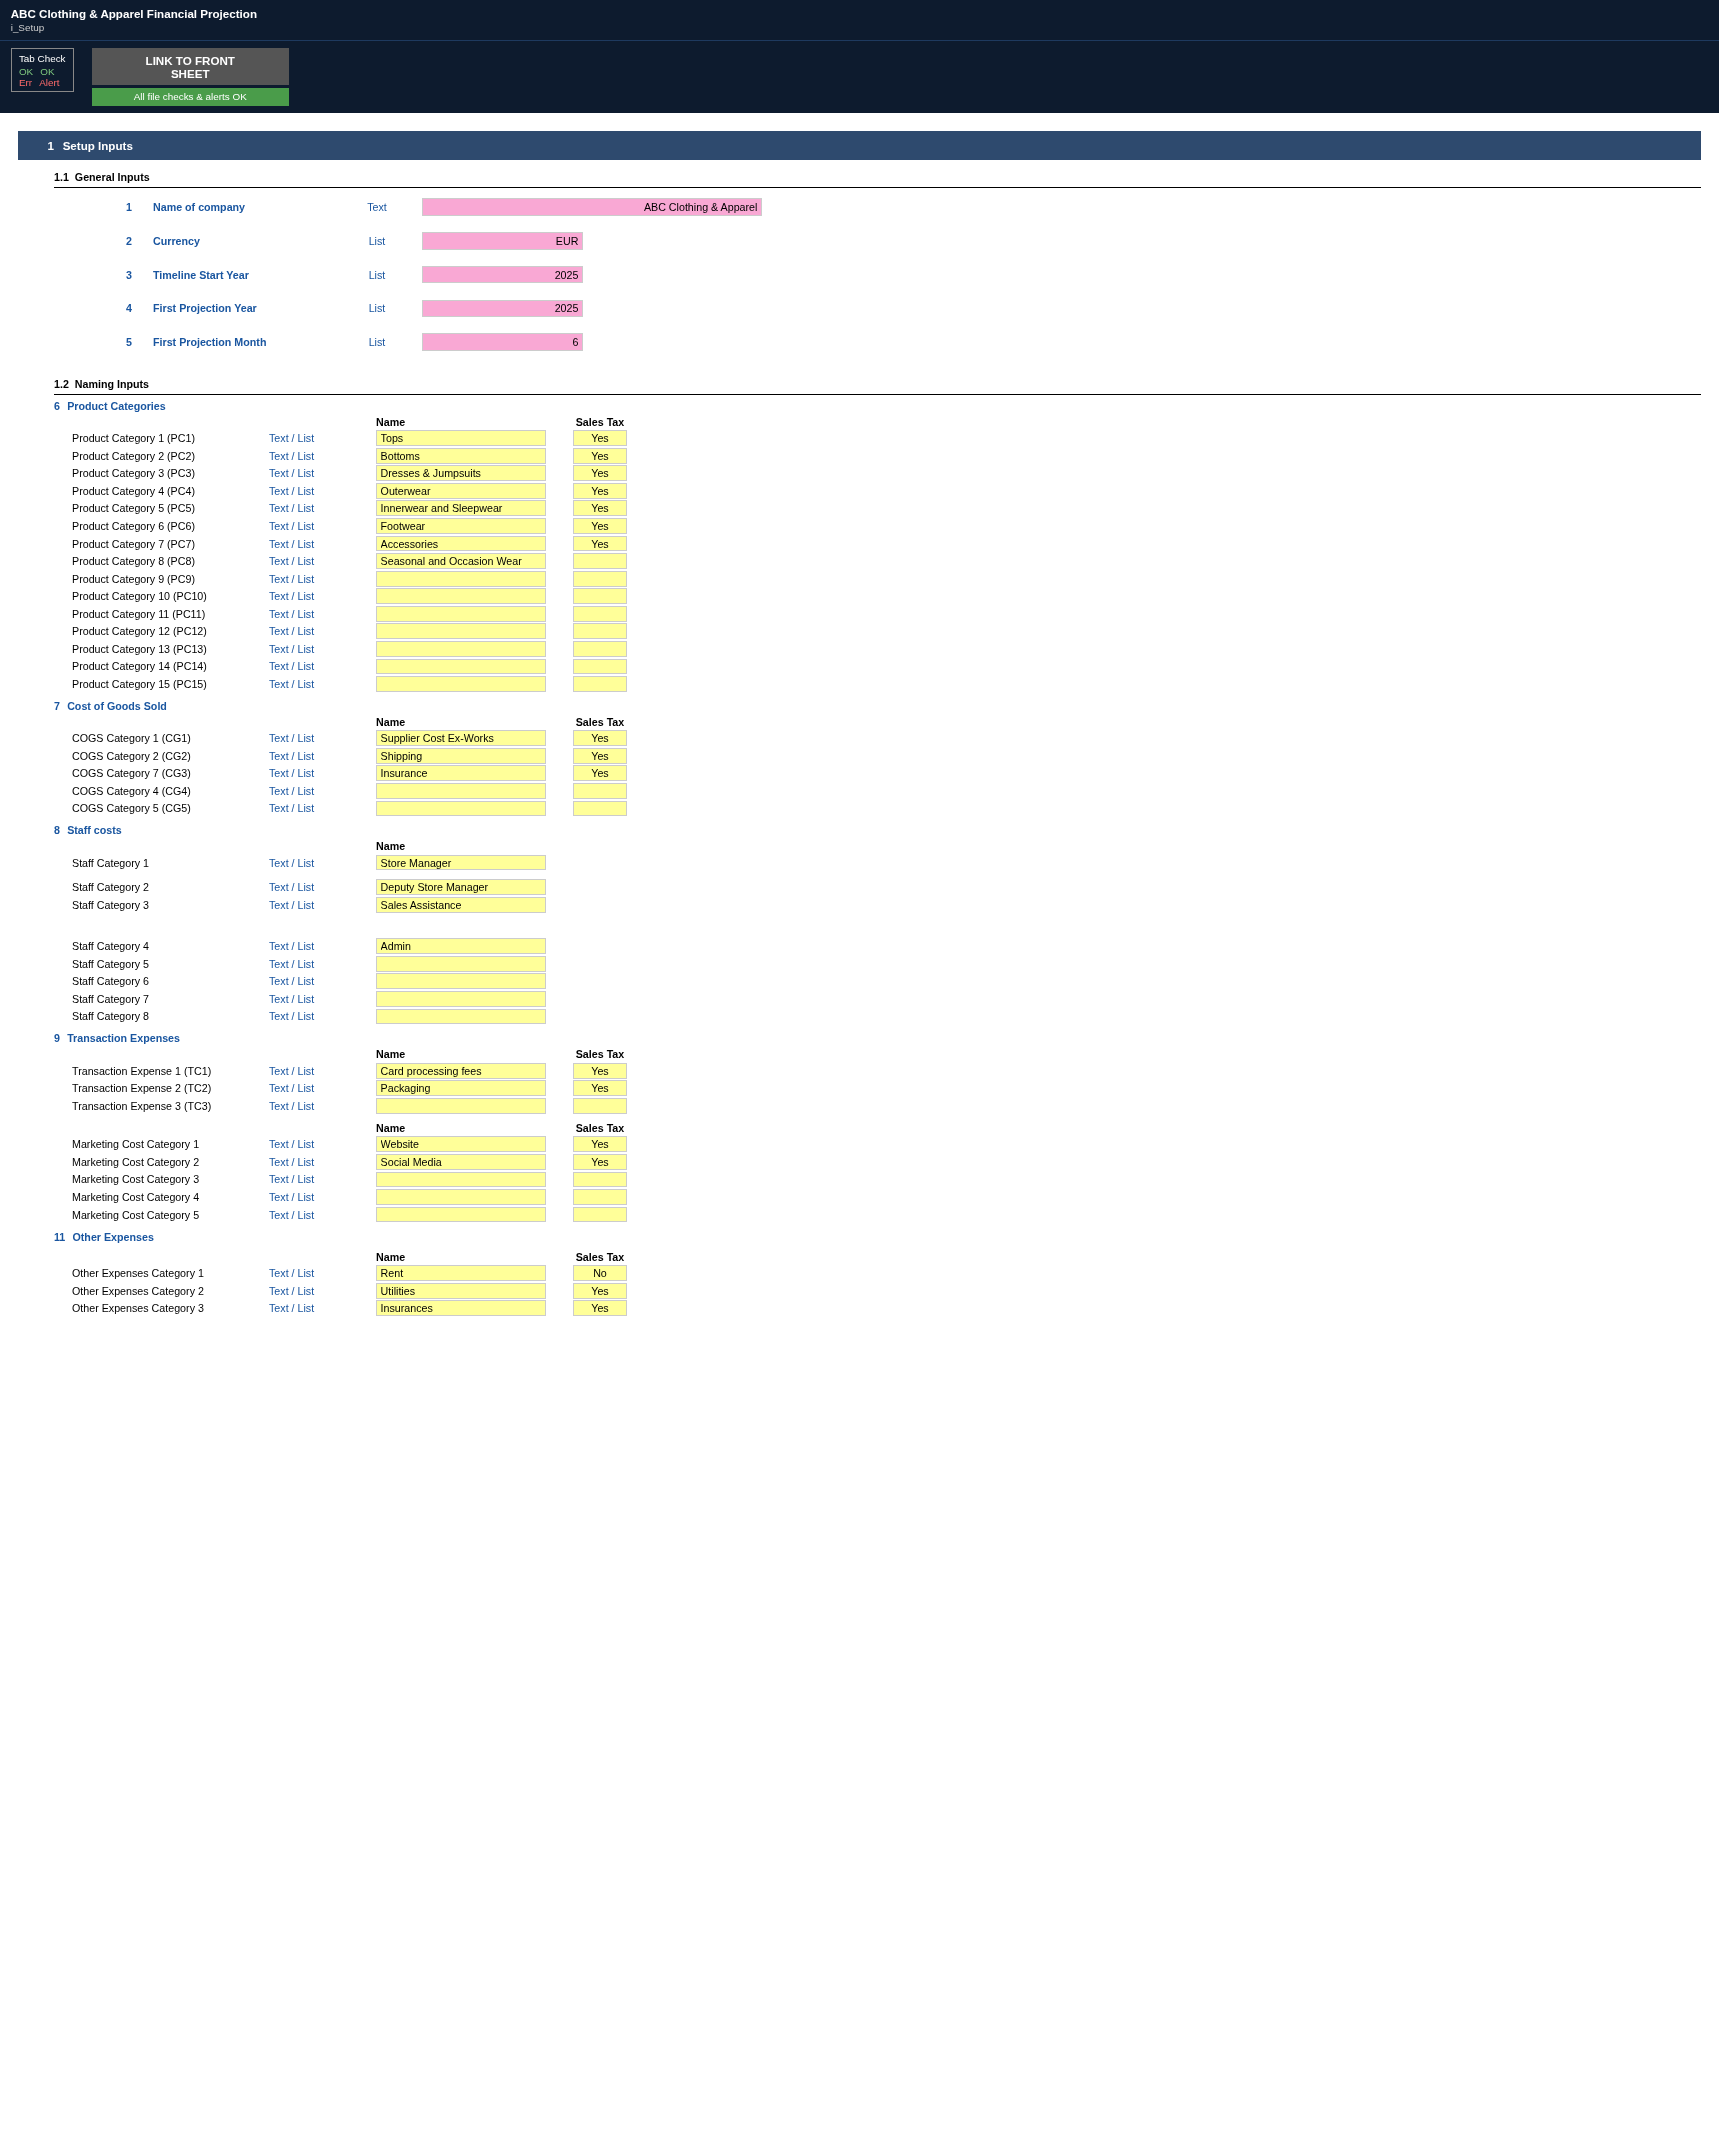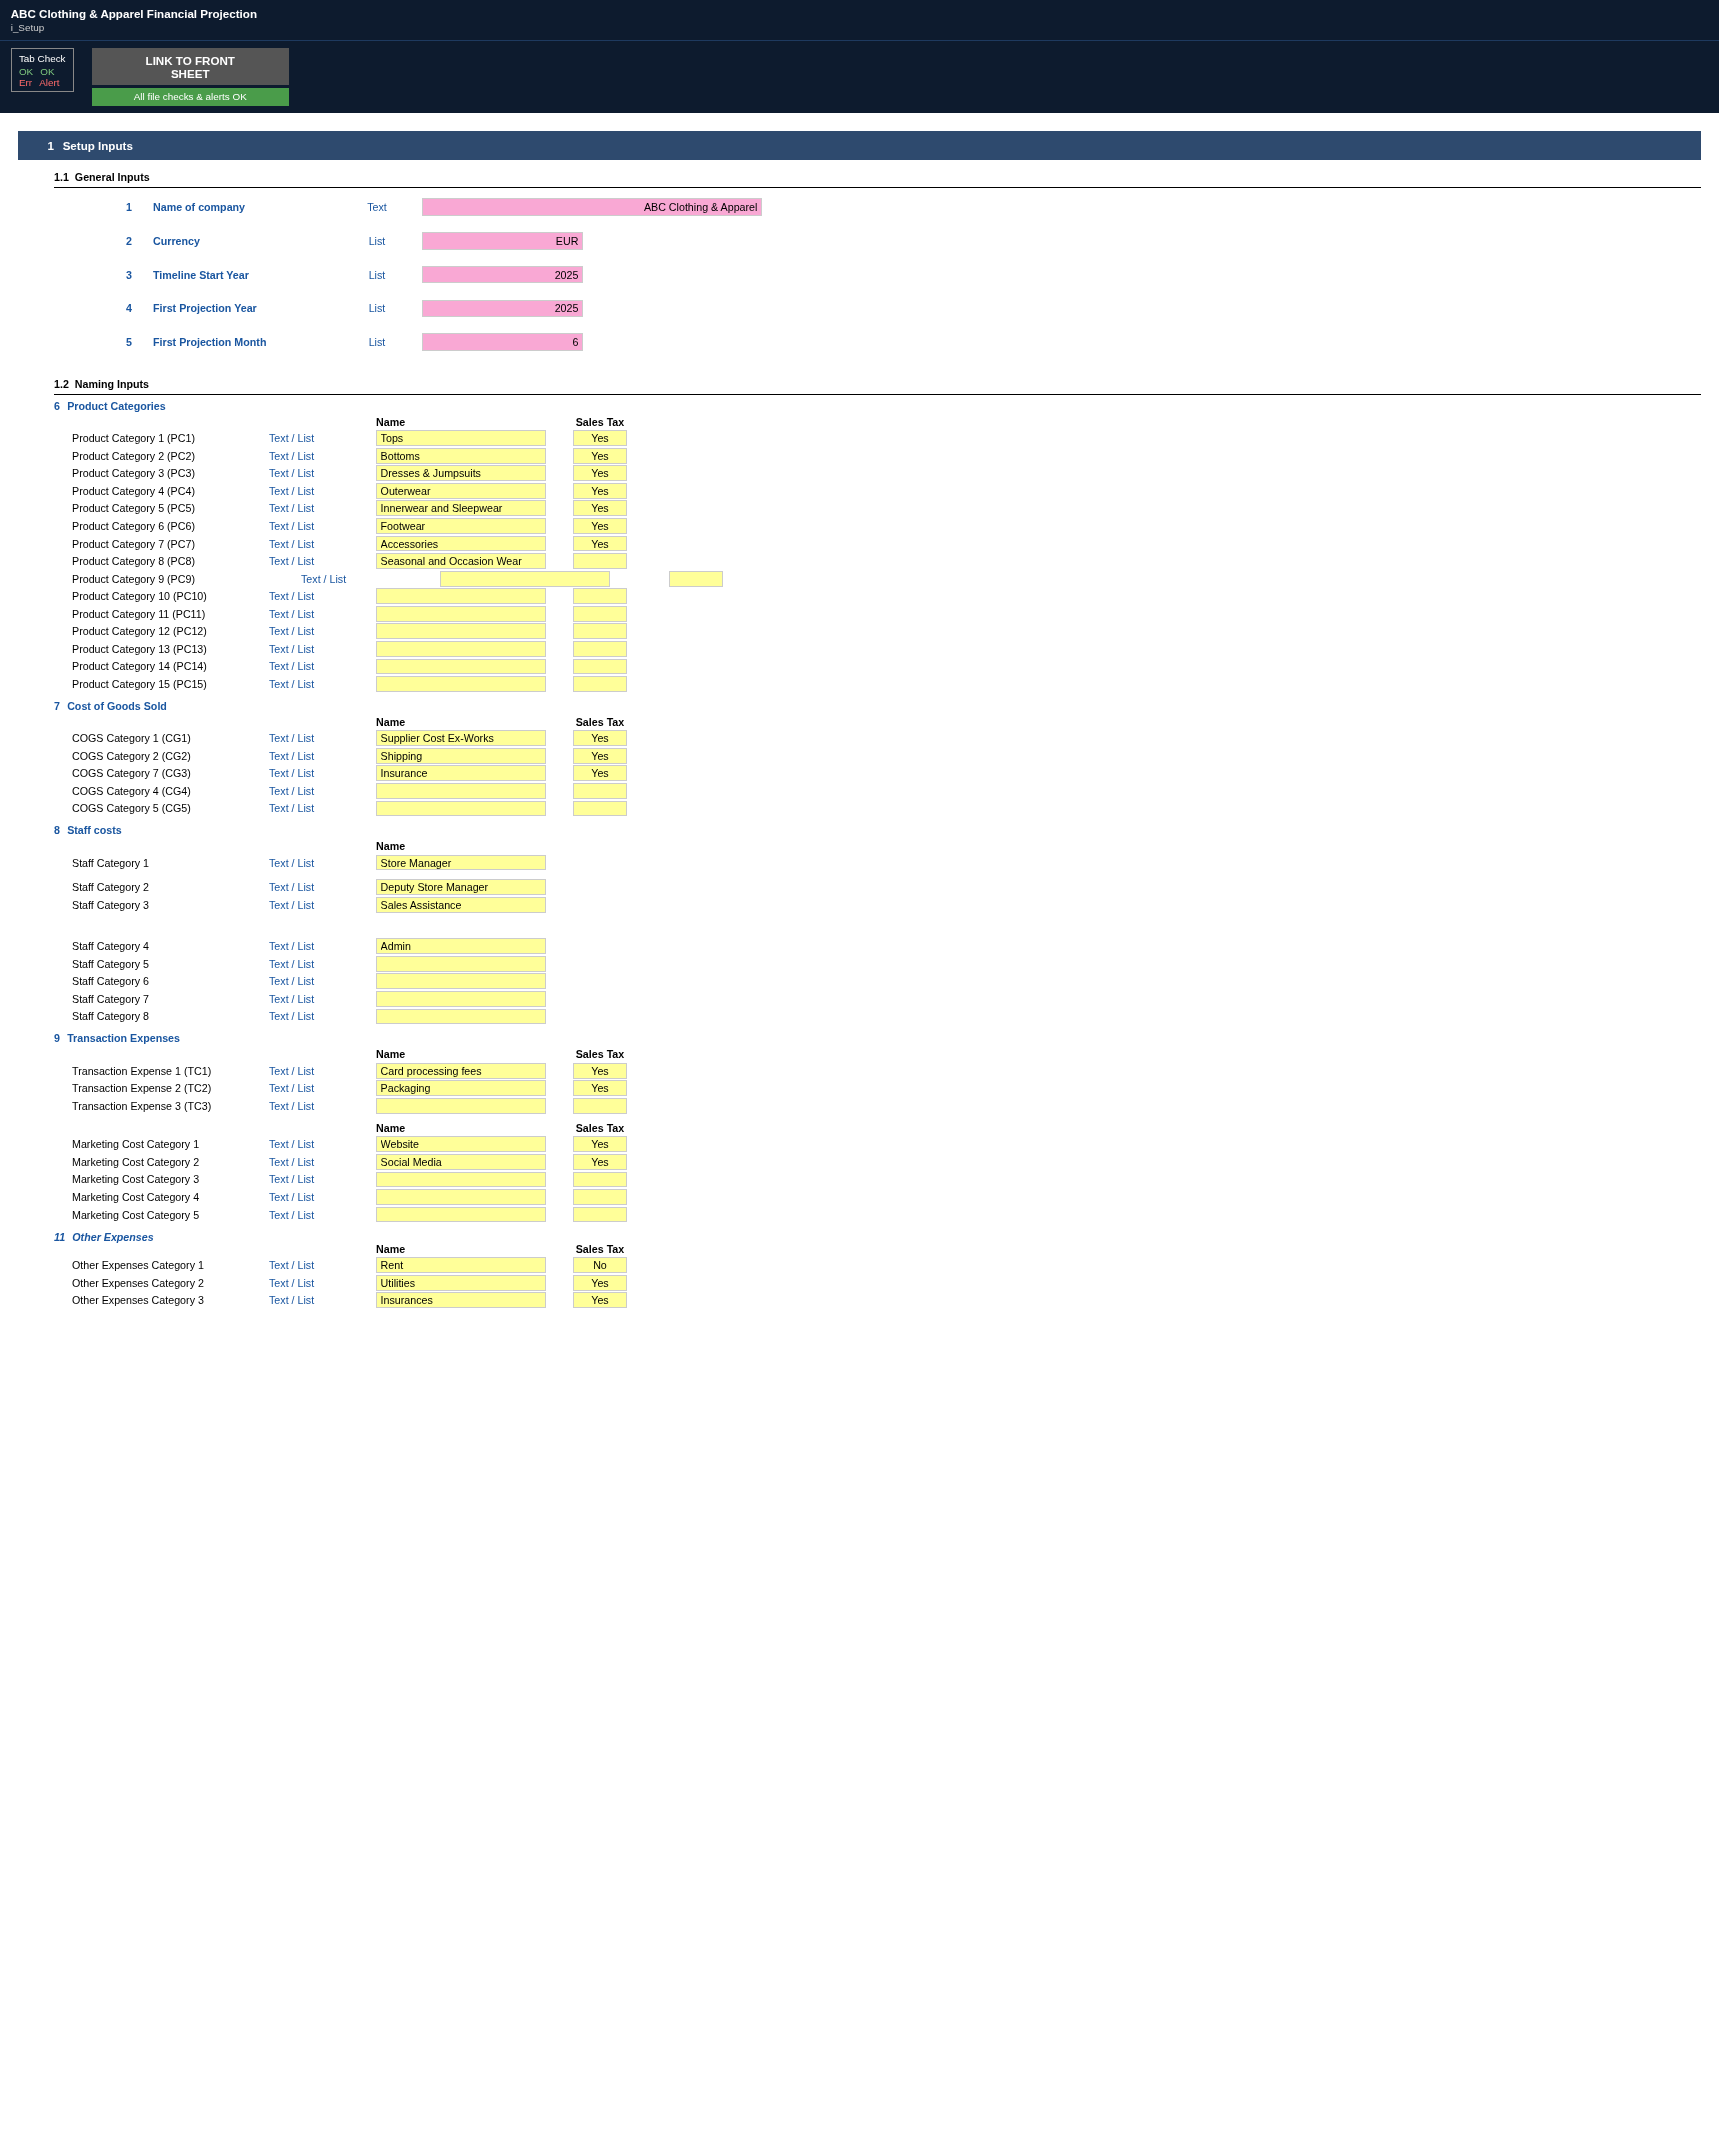--- a/index.html
+++ b/index.html
@@ -181,21 +181,21 @@
       <span class="col-type">Text / List</span>
       <input class="input-yellow" value="Accessories" style="">
       <input class="input-small-yellow" value="Yes" style="margin-left: 18px;">
     </div>
           <div style="display: grid; grid-template-columns: 197px 107px 179px 90px; align-items: center; padding: 0.9px 0px;">
       <span class="col-name">Product Category 8 (PC8)</span>
       <span class="col-type">Text / List</span>
       <input class="input-yellow" value="Seasonal and Occasion Wear" style="">
       <input class="input-small-yellow" value="" style="margin-left: 18px;">
     </div>
-          <div style="display: grid; grid-template-columns: 197px 107px 179px 90px; align-items: center; padding: 0.9px 0px; gap: 32px;">
+          <div style="display: grid; grid-template-columns: 197px 107px 179px 90px; align-items: center; padding: 0.9px 0px;">
       <span class="col-name">Product Category 9 (PC9)</span>
       <span class="col-type">Text / List</span>
       <input class="input-yellow" value="" style="">
       <input class="input-small-yellow" value="" style="margin-left: 18px;">
     </div>
           <div style="display: grid; grid-template-columns: 197px 107px 179px 90px; align-items: center; padding: 0.9px 0px;">
       <span class="col-name">Product Category 10 (PC10)</span>
       <span class="col-type">Text / List</span>
       <input class="input-yellow" value="" style="">
       <input class="input-small-yellow" value="" style="margin-left: 18px;">
@@ -396,21 +396,21 @@
       <span class="col-name">Marketing Cost Category 5</span>
       <span class="col-type">Text / List</span>
       <input class="input-yellow" value="" style="">
       <input class="input-small-yellow" value="" style="margin-left: 18px;">
     </div>
         </div>
       </div>
     <div class="spacer"></div>
 
     <div id="section11-container">
-        <div style="margin-bottom: 0; font-style: italic;"><span class="category-num">11</span><span style="color:#1a56a0; font-weight:bold;">Other Expenses</span></div>
+        <div style="margin-bottom: 8px;"><span class="category-num">11</span><span style="color:#1a56a0; font-weight:bold;">Other Expenses</span></div>
         <div style="margin-left: 18px;">
           <div style="display: grid; grid-template-columns: 197px 107px 179px 90px; margin-bottom: 1.8px;">
     <span></span>
     <span></span>
     <span class="col-header">Name</span>
     <span class="col-header" style="text-align:center;">Sales Tax</span>
   </div>
           <div style="display: grid; grid-template-columns: 197px 107px 179px 90px; align-items: center; padding: 0.9px 0px;">
       <span class="col-name">Other Expenses Category 1</span>
       <span class="col-type">Text / List</span>

